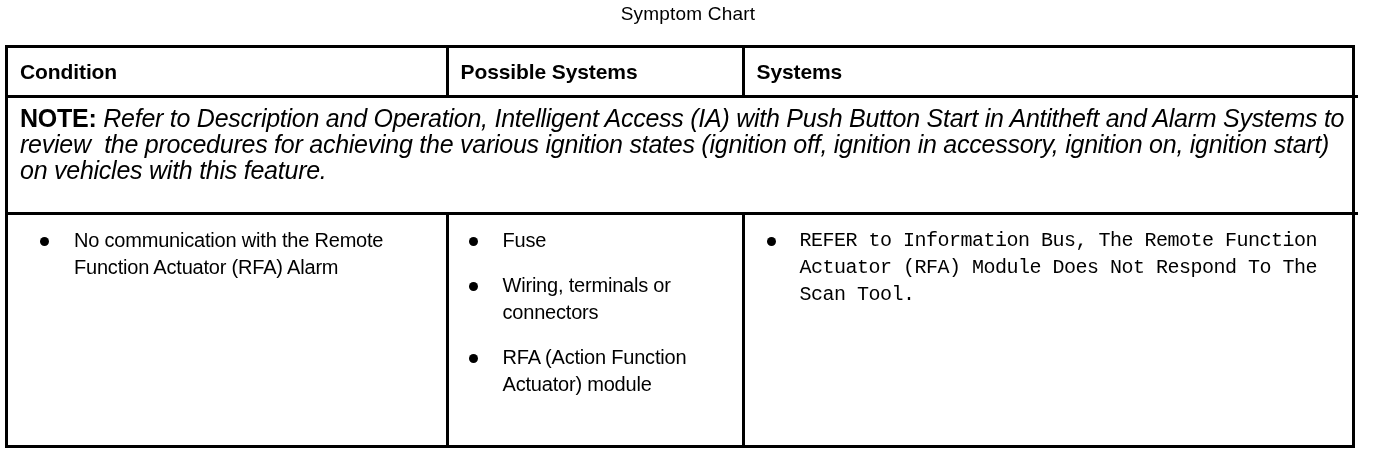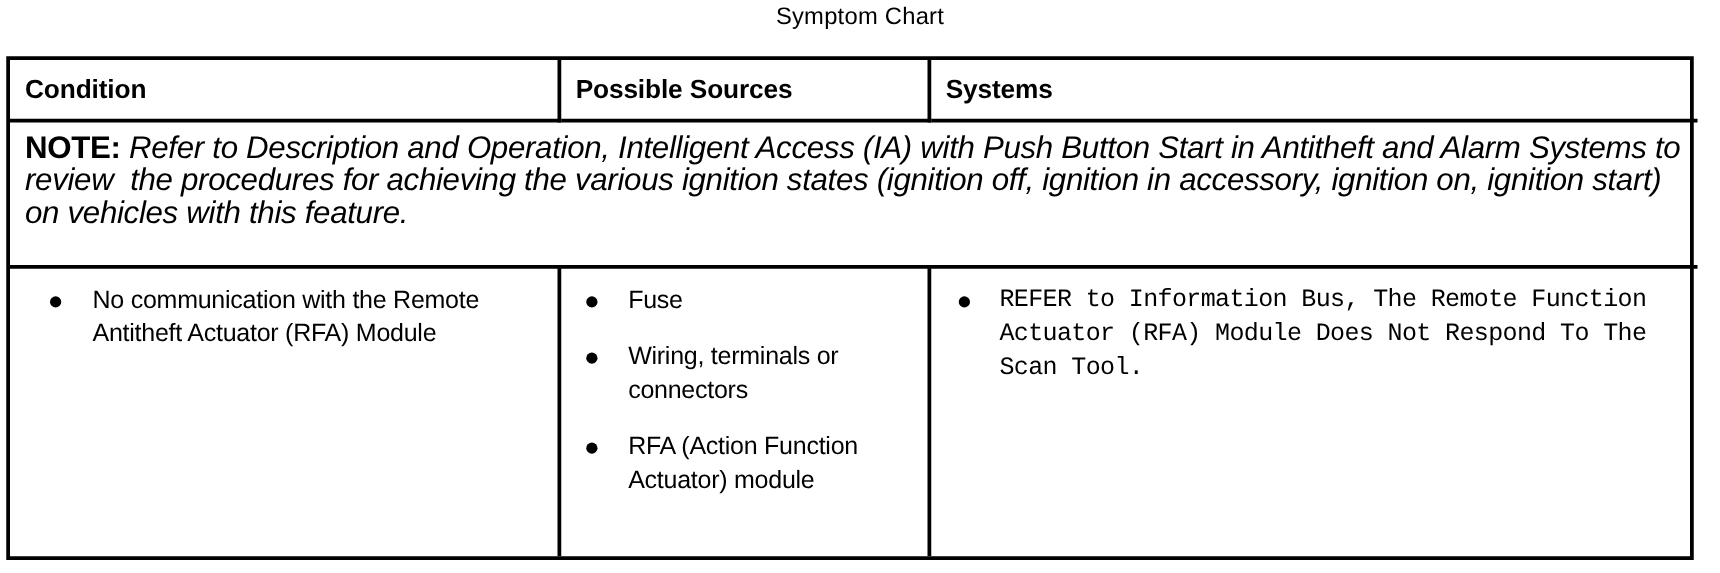--- a/index.html
+++ b/index.html
@@ -131,39 +131,39 @@
         <col class="col-src">
         <col class="col-act">
       </colgroup>
       <tbody>
 
         <tr class="hdr-row">
           <td>
             <div class="hdr-label">Condition</div>
           </td>
           <td>
-            <div class="hdr-label">Possible Sources</div>
+            <div class="hdr-label">Possible Systems</div>
           </td>
           <td>
             <div class="hdr-label">Systems</div>
           </td>
         </tr>
 
         <tr class="note-row">
           <td colspan="3">
             <div class="note-text"><span class="note-lead">NOTE:</span><span> Refer to Description and Operation, Intelligent Access (IA) with Push Button Start in Antitheft and Alarm Systems to review  the procedures for achieving the various ignition states (ignition off, ignition in accessory, ignition on, ignition start) on vehicles with this feature.</span></div>
           </td>
         </tr>
 
         <tr class="body-row">
           <td class="cell-condition">
             <ul class="bullets">
               <li>
                 <span class="bullet-dot"></span>
-                <span>No communication with the Remote Antitheft Actuator (RFA) Module</span>
+                <span>No communication with the Remote Function Actuator (RFA) Alarm</span>
               </li>
             </ul>
           </td>
 
           <td class="cell-sources">
             <ul class="bullets">
               <li>
                 <span class="bullet-dot"></span>
                 <span>Fuse</span>
               </li>

